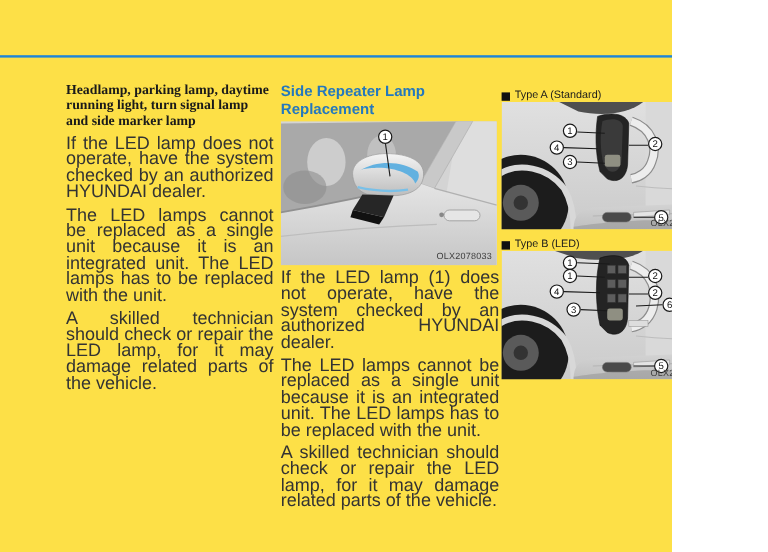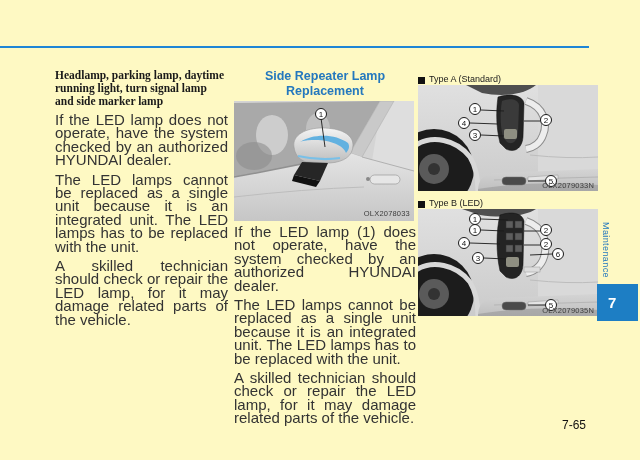--- a/index.html
+++ b/index.html
@@ -1,33 +1,33 @@
 <!DOCTYPE html>
 <html><head>
 <meta charset="utf-8">
 <style>
   html,body { margin:0; padding:0; background:#fff; }
   .page {
-    position:relative; width:640px; height:460px; background:#fef9c3;
+    position:relative; width:560px; height:460px; background:#fde047;
     font-family:"Liberation Sans", sans-serif; overflow:hidden;
   }
   .header-rule { position:absolute; left:0; top:46px; width:589px; height:2px; background:#1e86d6; }
 
   .col { position:absolute; top:69px; }
   .col-left   { left:55px;  width:173px; }
   .col-middle { left:234px; width:182px; }
   .col-right  { left:418px; width:180px; }
 
   .serif-heading {
     font-family:"Liberation Serif", serif; font-weight:bold;
     font-size:11.5px; line-height:13px; color:#1a1a1a; margin:0 0 5px 0;
   }
   .blue-heading {
     font-weight:bold; font-size:12.5px; line-height:14.5px;
-    color:#2478be; margin:0 0 3px 0;text-align:center;
+    color:#2478be; margin:0 0 3px 0;
   }
   .body-text p {
     margin:0 0 6px 0; font-size:15px; line-height:13.4px; color:#333;
     text-align:justify;
   }
   .figure { margin:0 0 4px 0; }
   .figure svg { display:block; }
   .figure-label {
     display:flex; align-items:flex-end; gap:4px; height:13px;
     font-size:9px; color:#1a1a1a; margin:2px 0 1px 0;

